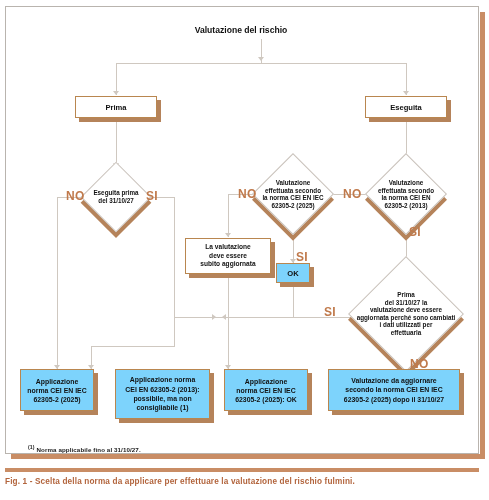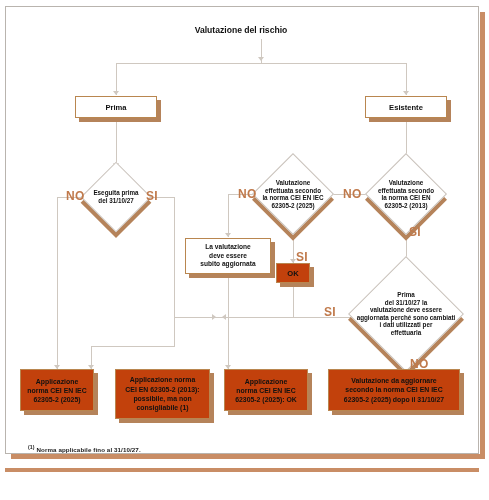--- a/index.html
+++ b/index.html
@@ -43,21 +43,21 @@
     text-align:left;
     font-weight:bold;color:#111111;
     z-index:4;
   }
   .box{
     border:1px solid #b9864f;
     background:#ffffff;
     box-shadow:4px 4px 0 0 #b5835a;
     padding:2px 3px;
   }
-  .box.cream{ background:#c2410c; }
+  .box.cream{ background:#7dd3fc; }
   .title{
     background:transparent;border:0;box-shadow:none;
     font-size:8.6px;
   }
   .label-no,.label-si{
     position:absolute;z-index:6;
     font-size:12px;font-weight:bold;color:#c07a4c;
     letter-spacing:.3px;
   }
 
@@ -122,21 +122,21 @@
     <div class="arw" style="left:252px;top:50px;"></div>
 
     <div class="ln lnh" style="left:110px;top:56px;width:290px;"></div>
     <div class="ln lnv" style="left:110px;top:56px;height:32px;"></div>
     <div class="ln lnv" style="left:400px;top:56px;height:32px;"></div>
     <div class="arw" style="left:107px;top:84px;"></div>
     <div class="arw" style="left:397px;top:84px;"></div>
 
     <div class="node box" style="left:69px;top:89px;width:82px;height:22px;font-size:7.6px;">Prima</div>
 
-    <div class="node box" style="left:359px;top:89px;width:82px;height:22px;font-size:7.6px;">Esistente</div>
+    <div class="node box" style="left:359px;top:89px;width:82px;height:22px;font-size:7.6px;">Eseguita</div>
 
     <div class="ln lnv" style="left:110px;top:111px;height:49px;"></div>
     <div class="arw" style="left:107px;top:156px;"></div>
 
     <div class="ln lnv" style="left:400px;top:111px;height:49px;"></div>
     <div class="arw" style="left:397px;top:156px;"></div>
 
     <div class="dia" style="left:85px;top:165px;width:50px;height:50px;">
       <div class="shape"></div>
       <div class="txt">
@@ -256,14 +256,15 @@
     </div>
 
     <div id="footnote">
       <sup>(1)</sup>
       <span>Norma applicabile fino al 31/10/27.</span>
     </div>
 
   </div>
 
   <div id="caption-rule"></div>
+  <div id="caption">Fig. 1 - Scelta della norma da applicare per effettuare la valutazione del rischio fulmini.</div>
 
 </div>
 
 </body></html>

